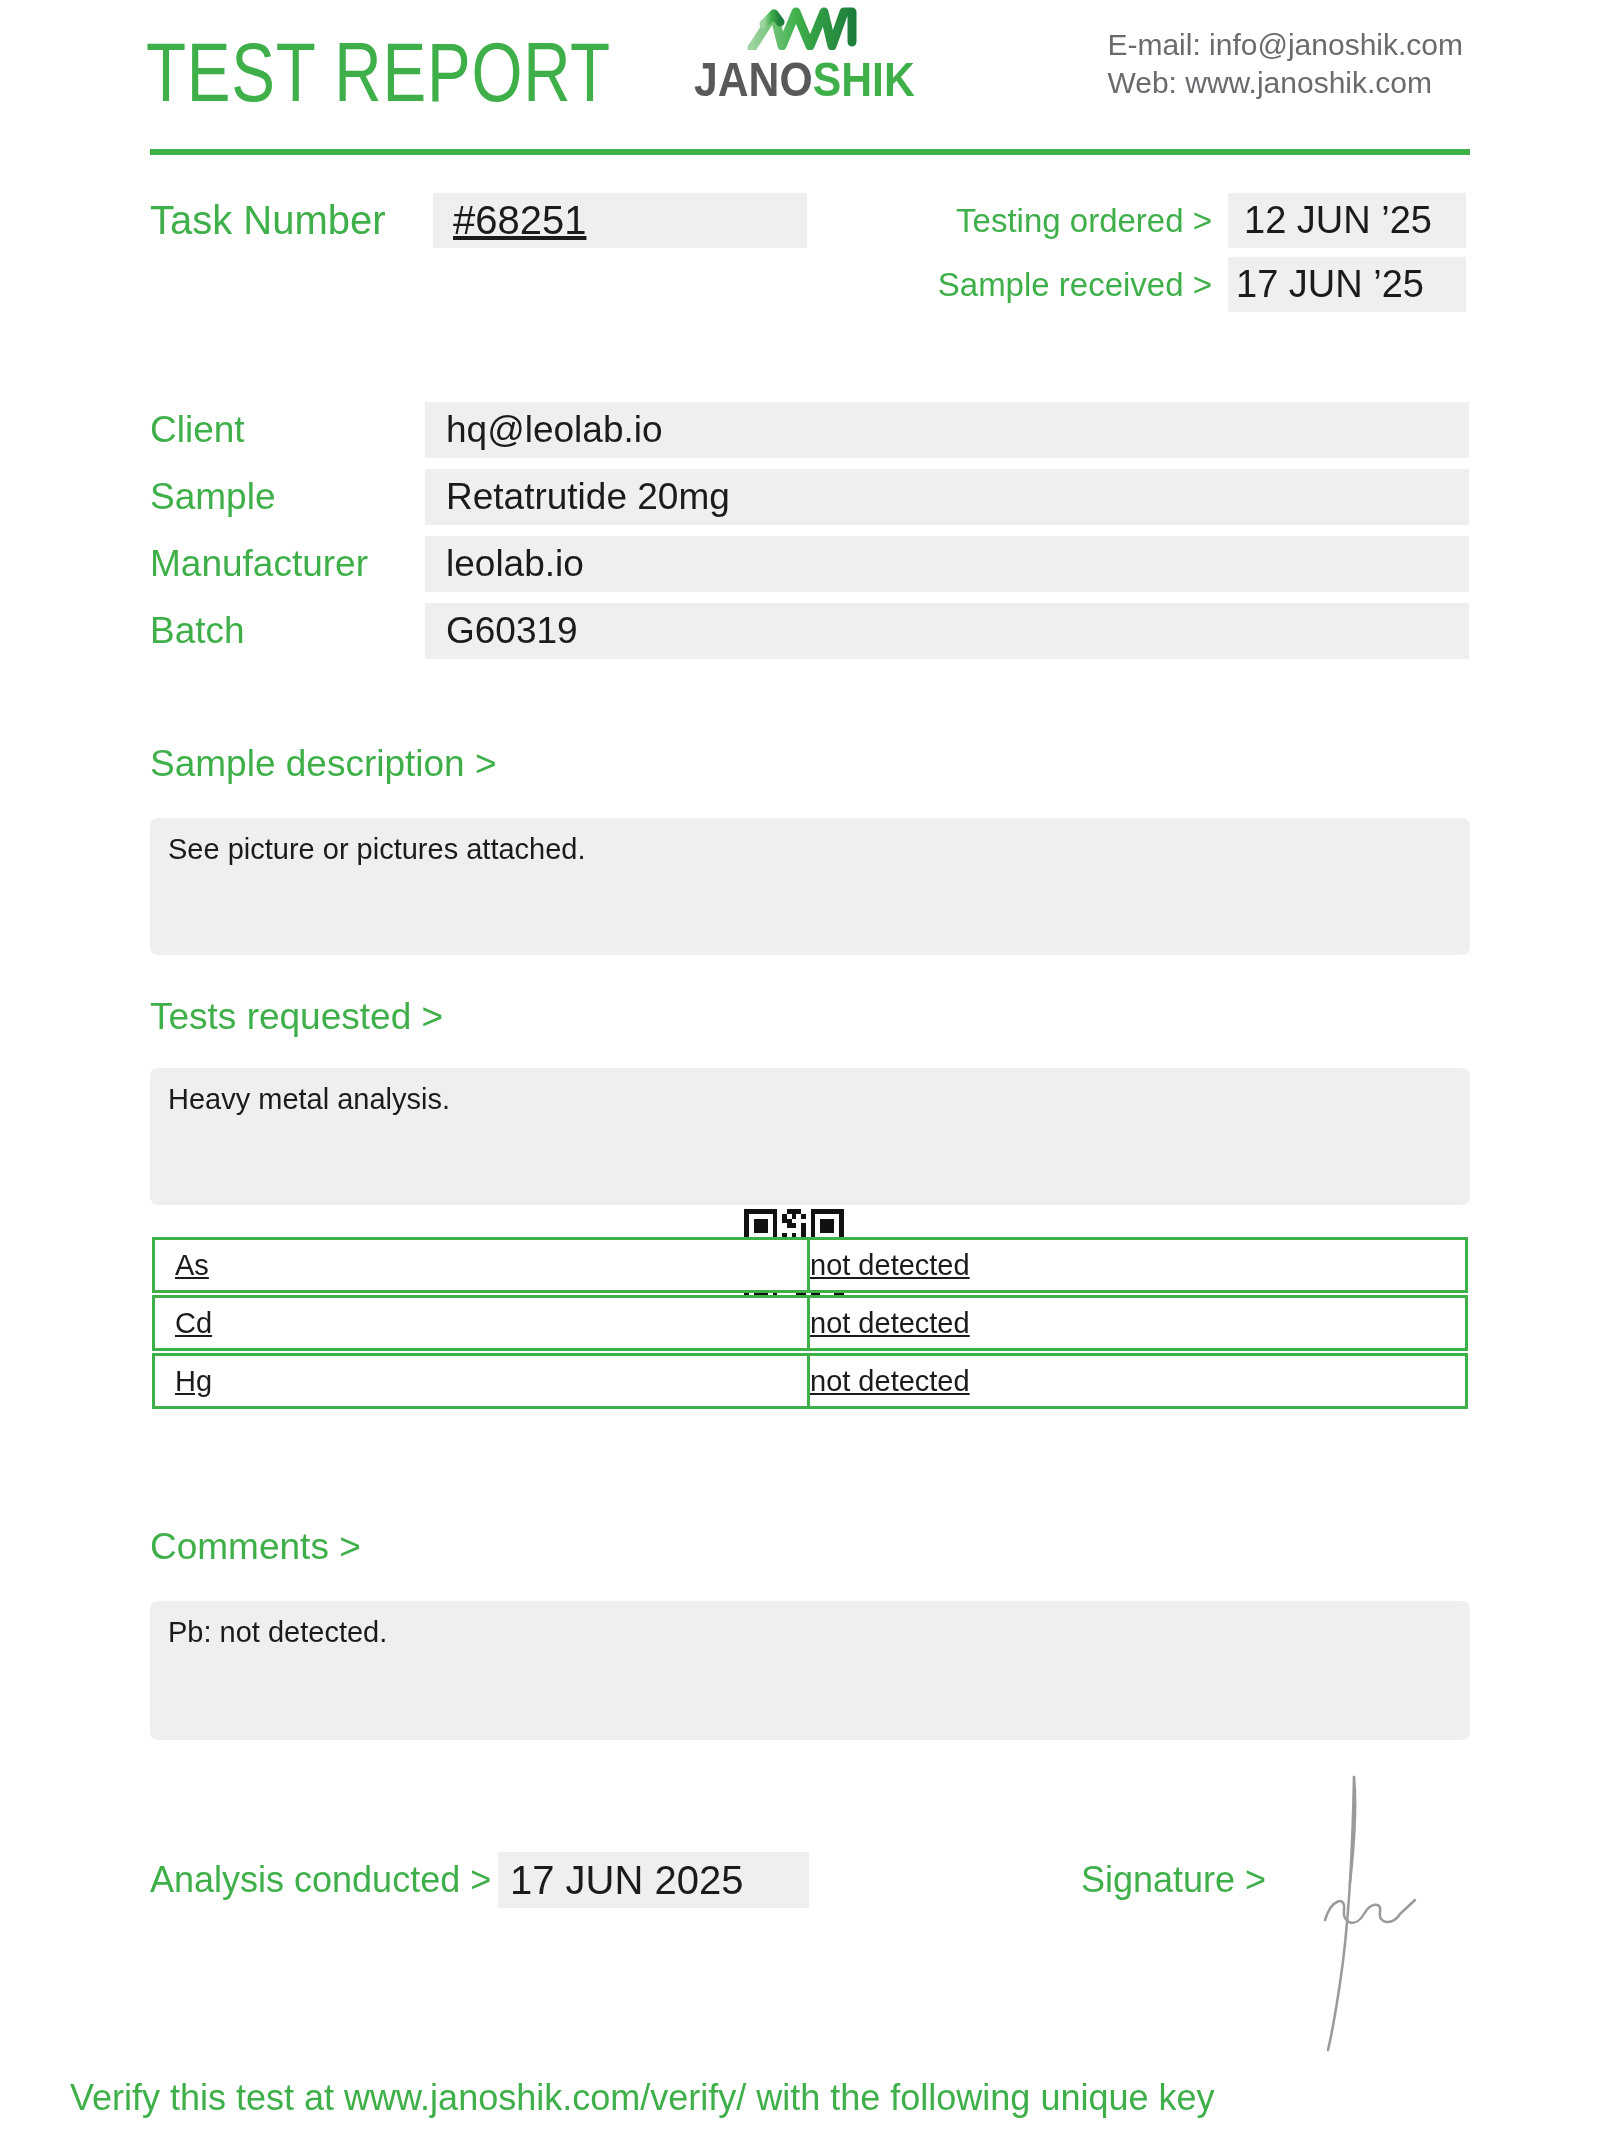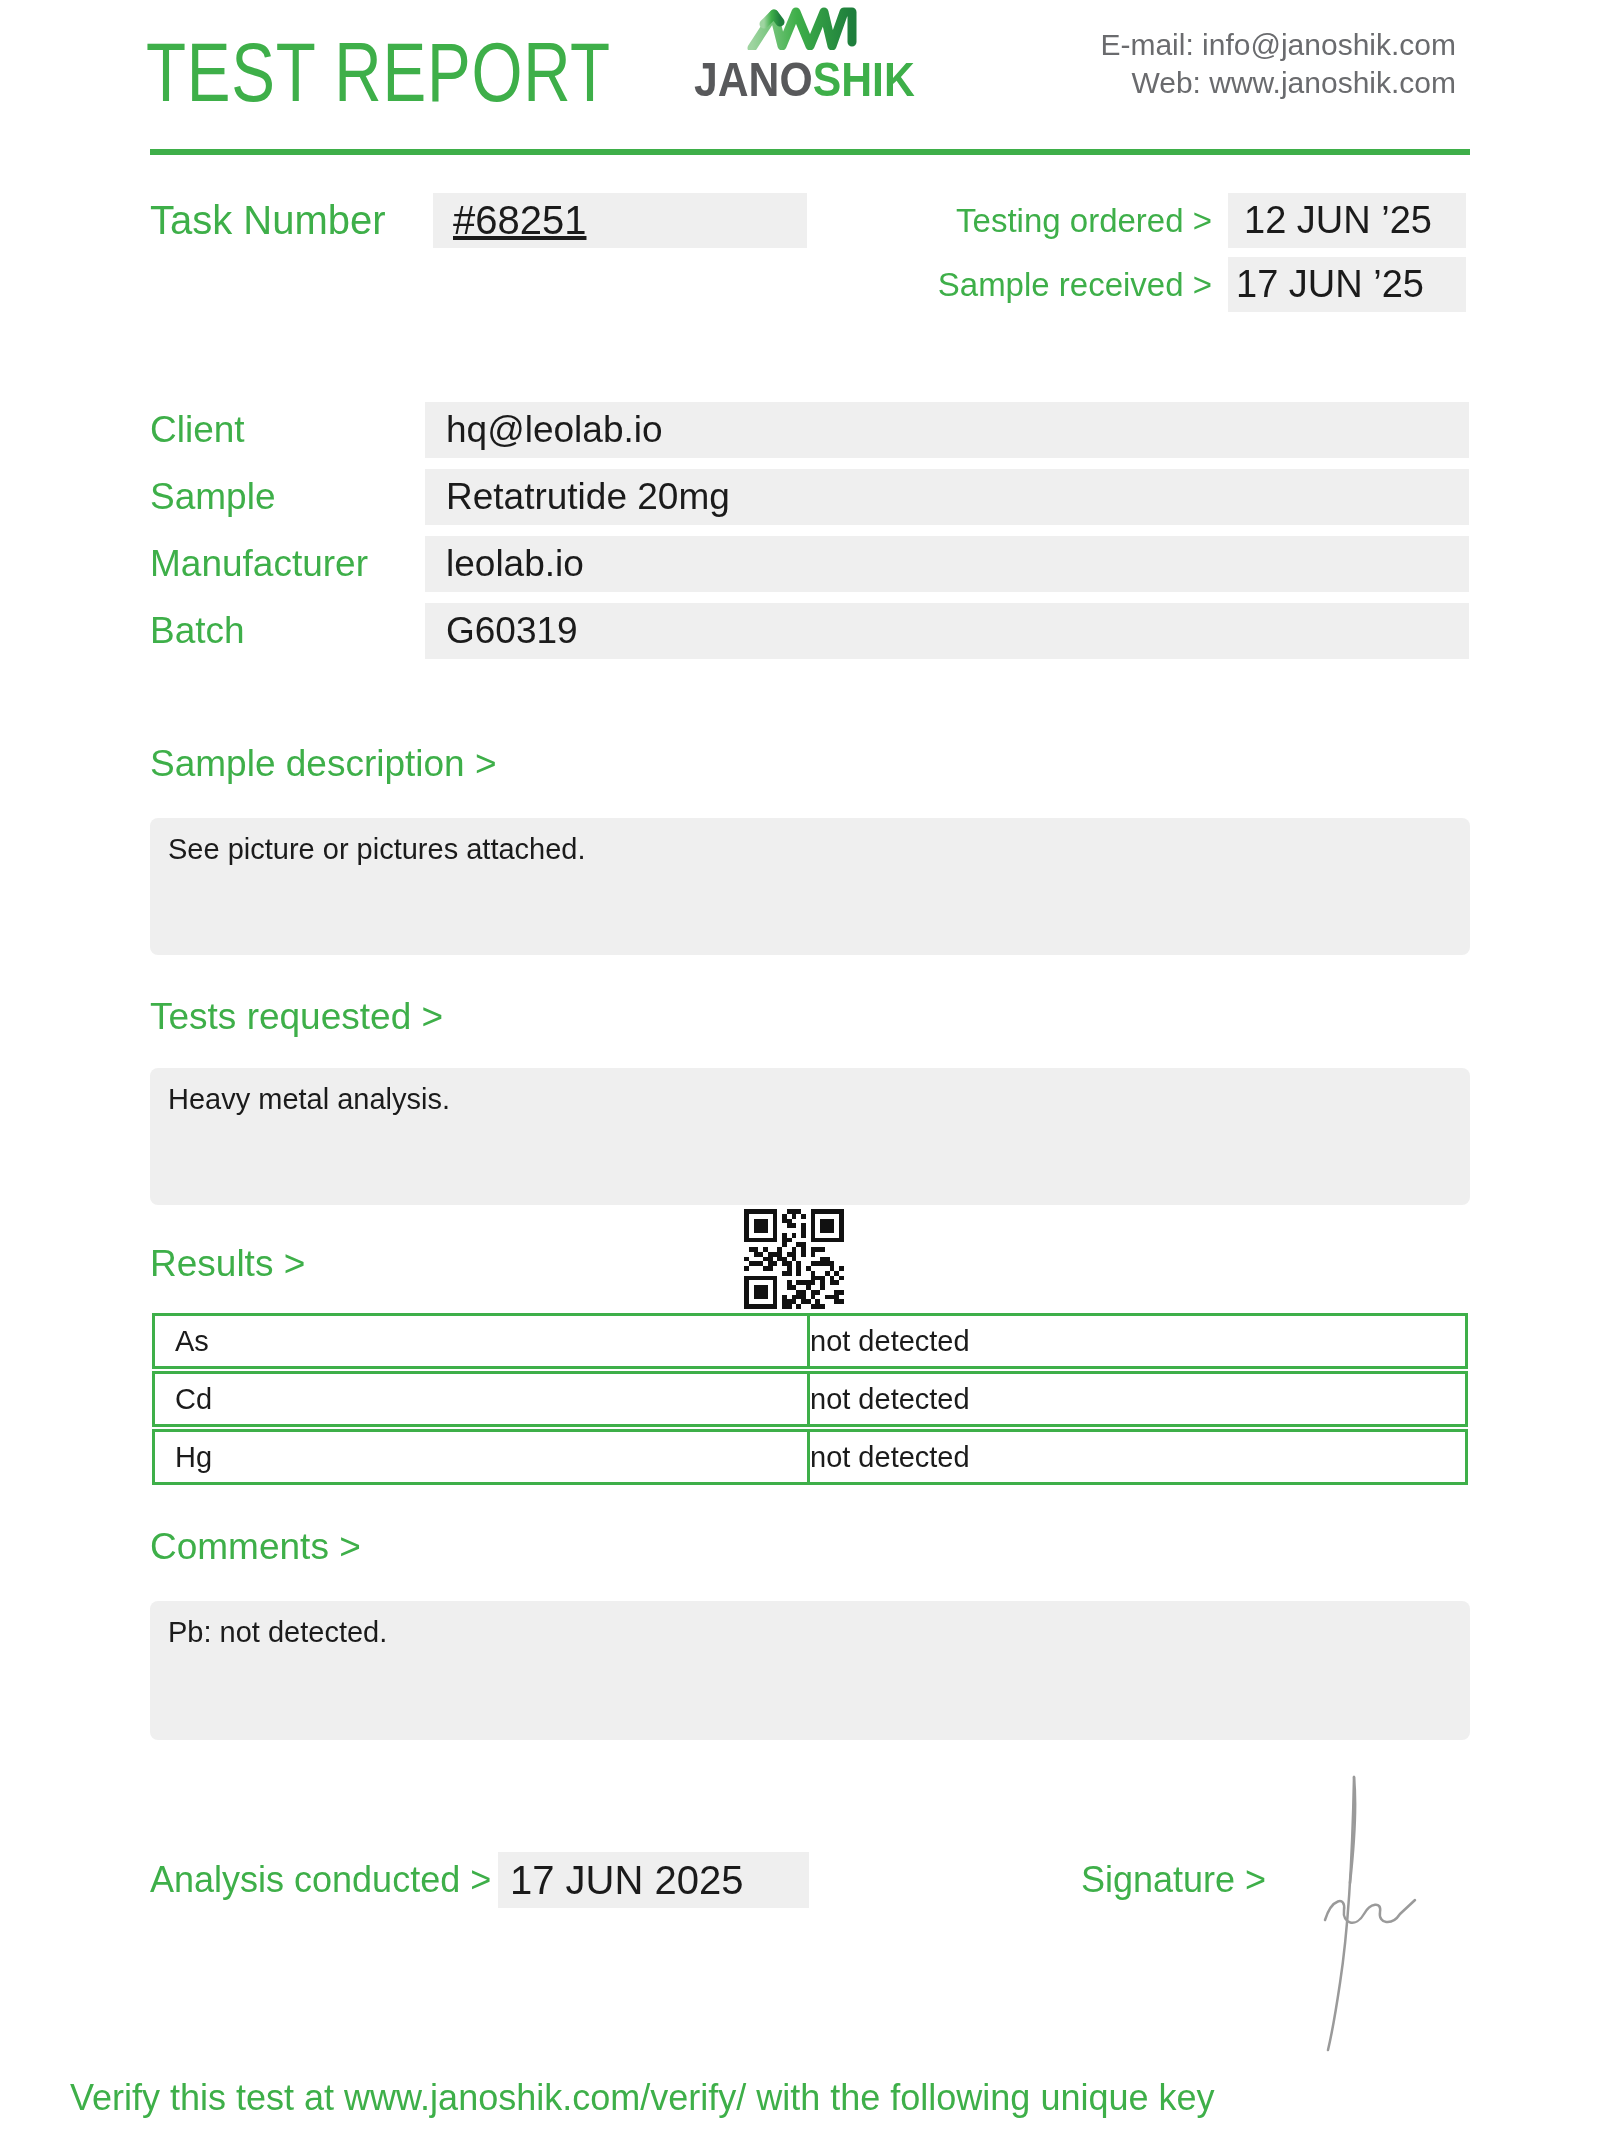--- a/index.html
+++ b/index.html
@@ -17,21 +17,21 @@
   .fill-box{background:var(--box-gray);display:flex;align-items:center;}
   .vcenter{display:flex;align-items:center;}
 
   
   .title{left:146px;top:30px;font-size:84px;line-height:84px;color:var(--green);
          transform:scaleX(.78);transform-origin:left center;white-space:nowrap;letter-spacing:1px;}
   .logo-mark{left:742px;top:2px;}
   .logo-text{left:694px;top:58px;font-size:48px;line-height:44px;font-weight:bold;
              transform:scaleX(.89);transform-origin:left center;white-space:nowrap;letter-spacing:0;}
   .logo-text .l{color:var(--dark-gray);} .logo-text .r{color:var(--green);}
-  .contact{right:144px;top:26px;text-align:right;font-size:30px;line-height:38px;color:var(--contact-gray);}
+  .contact{right:137px;top:26px;text-align:left;font-size:30px;line-height:38px;color:var(--contact-gray);}
   .rule{left:150px;top:149px;width:1320px;height:6px;background:var(--green);}
 
   
   .task-label{left:150px;top:193px;height:55px;font-size:40px;}
   .task-box{left:433px;top:193px;width:374px;height:55px;padding-left:20px;font-size:40px;text-decoration:underline;}
   .ordered-label{right:388px;top:193px;height:55px;font-size:33px;}
   .ordered-box{left:1228px;top:193px;width:238px;height:55px;padding-left:16px;font-size:38px;text-align:right;}
   .received-label{right:388px;top:257px;height:55px;font-size:33px;}
   .received-box{left:1228px;top:257px;width:238px;height:55px;padding-left:8px;font-size:38px;}
 
@@ -44,21 +44,21 @@
   .sec-h{left:150px;font-size:37px;line-height:40px;white-space:nowrap;}
   .h-desc{top:744px;} .h-tests{top:997px;} .h-results{top:1244px;} .h-comments{top:1527px;}
   .text-box{left:150px;width:1320px;background:var(--box-gray);
             padding:13px 18px;font-size:29px;line-height:36px;color:var(--ink);border-radius:8px;}
   .b-desc{top:818px;height:137px;} .b-tests{top:1068px;height:137px;} .b-comments{top:1601px;height:139px;}
 
   
   .qr{left:744px;top:1209px;width:100px;height:100px;}
 
   
-  .results{left:152px;top:1313px;width:1316px;}
+  .results{left:152px;top:1237px;width:1316px;text-decoration:underline;}
   .r-row{display:flex;border:3px solid var(--green);height:56px;margin-bottom:2px;background:#fff;}
   .r-cell{display:flex;align-items:center;font-size:29px;}
   .r-cell.c1{width:655px;border-right:3px solid var(--green);padding-left:20px;}
   .r-cell.c2{flex:1;}
 
   
   .analysis-label{left:150px;top:1852px;height:56px;font-size:36px;white-space:nowrap;}
   .analysis-box{left:498px;top:1852px;width:311px;height:56px;padding-left:12px;font-size:40px;}
   .signature-label{left:1081px;top:1852px;height:56px;font-size:36px;}
   .signature{left:1312px;top:1748px;}

